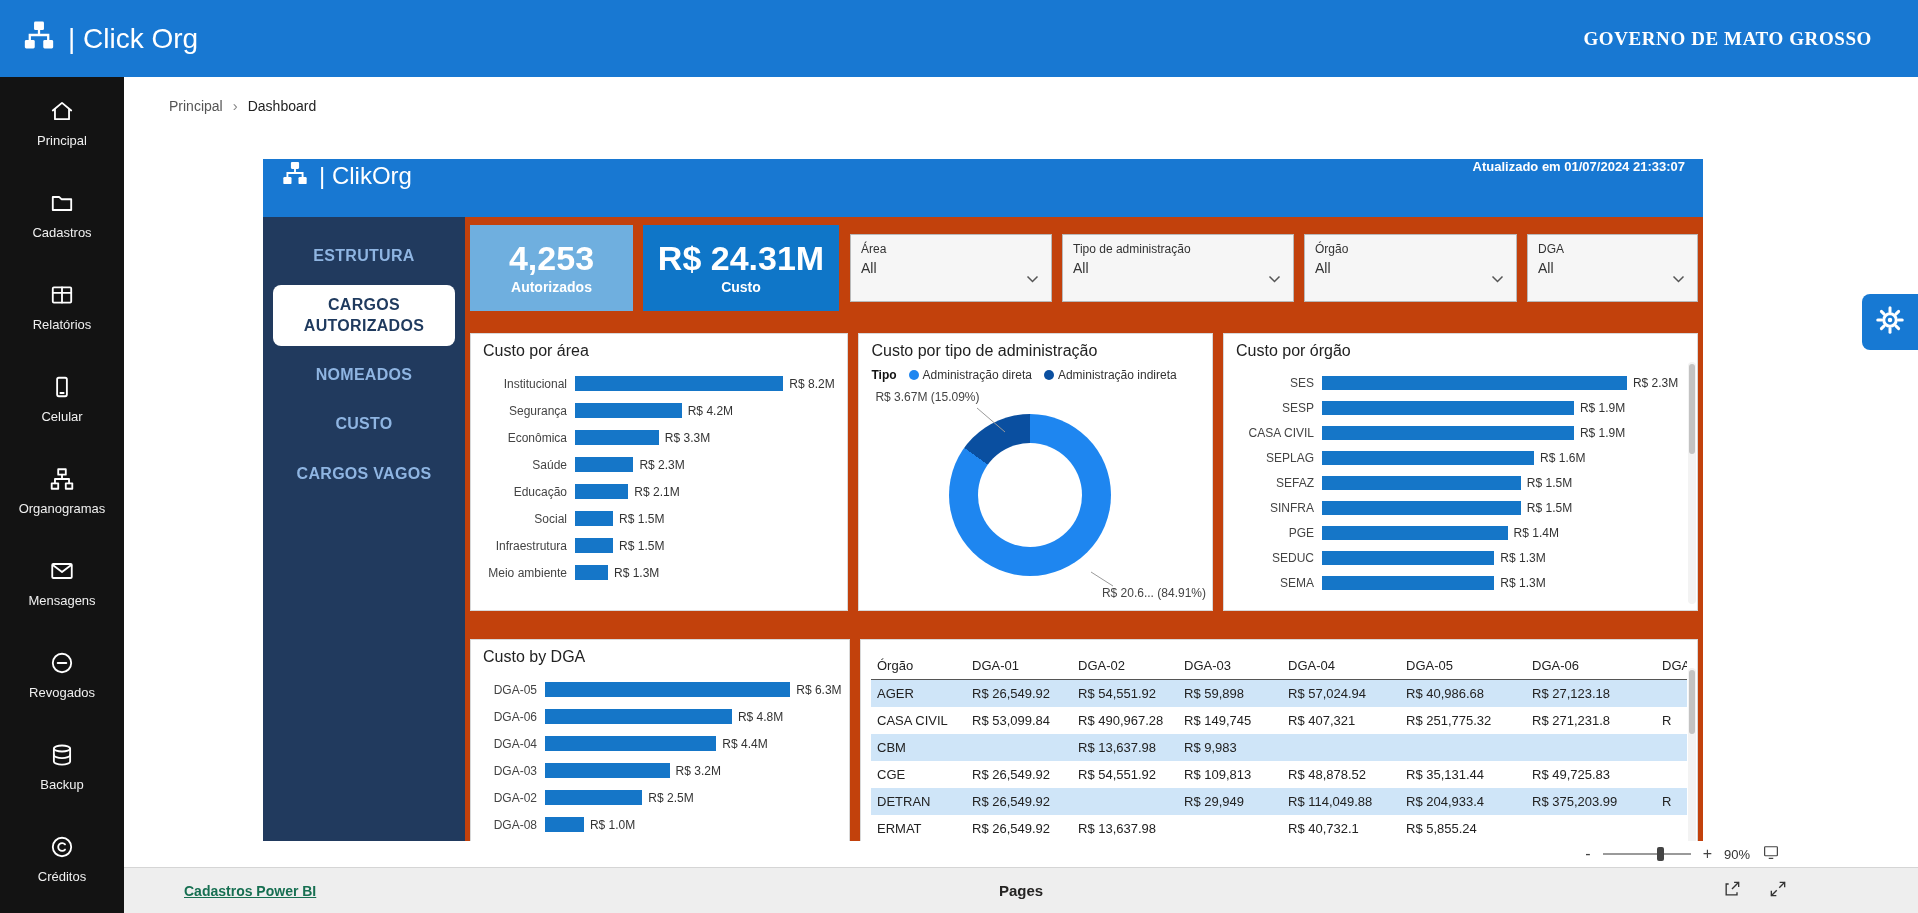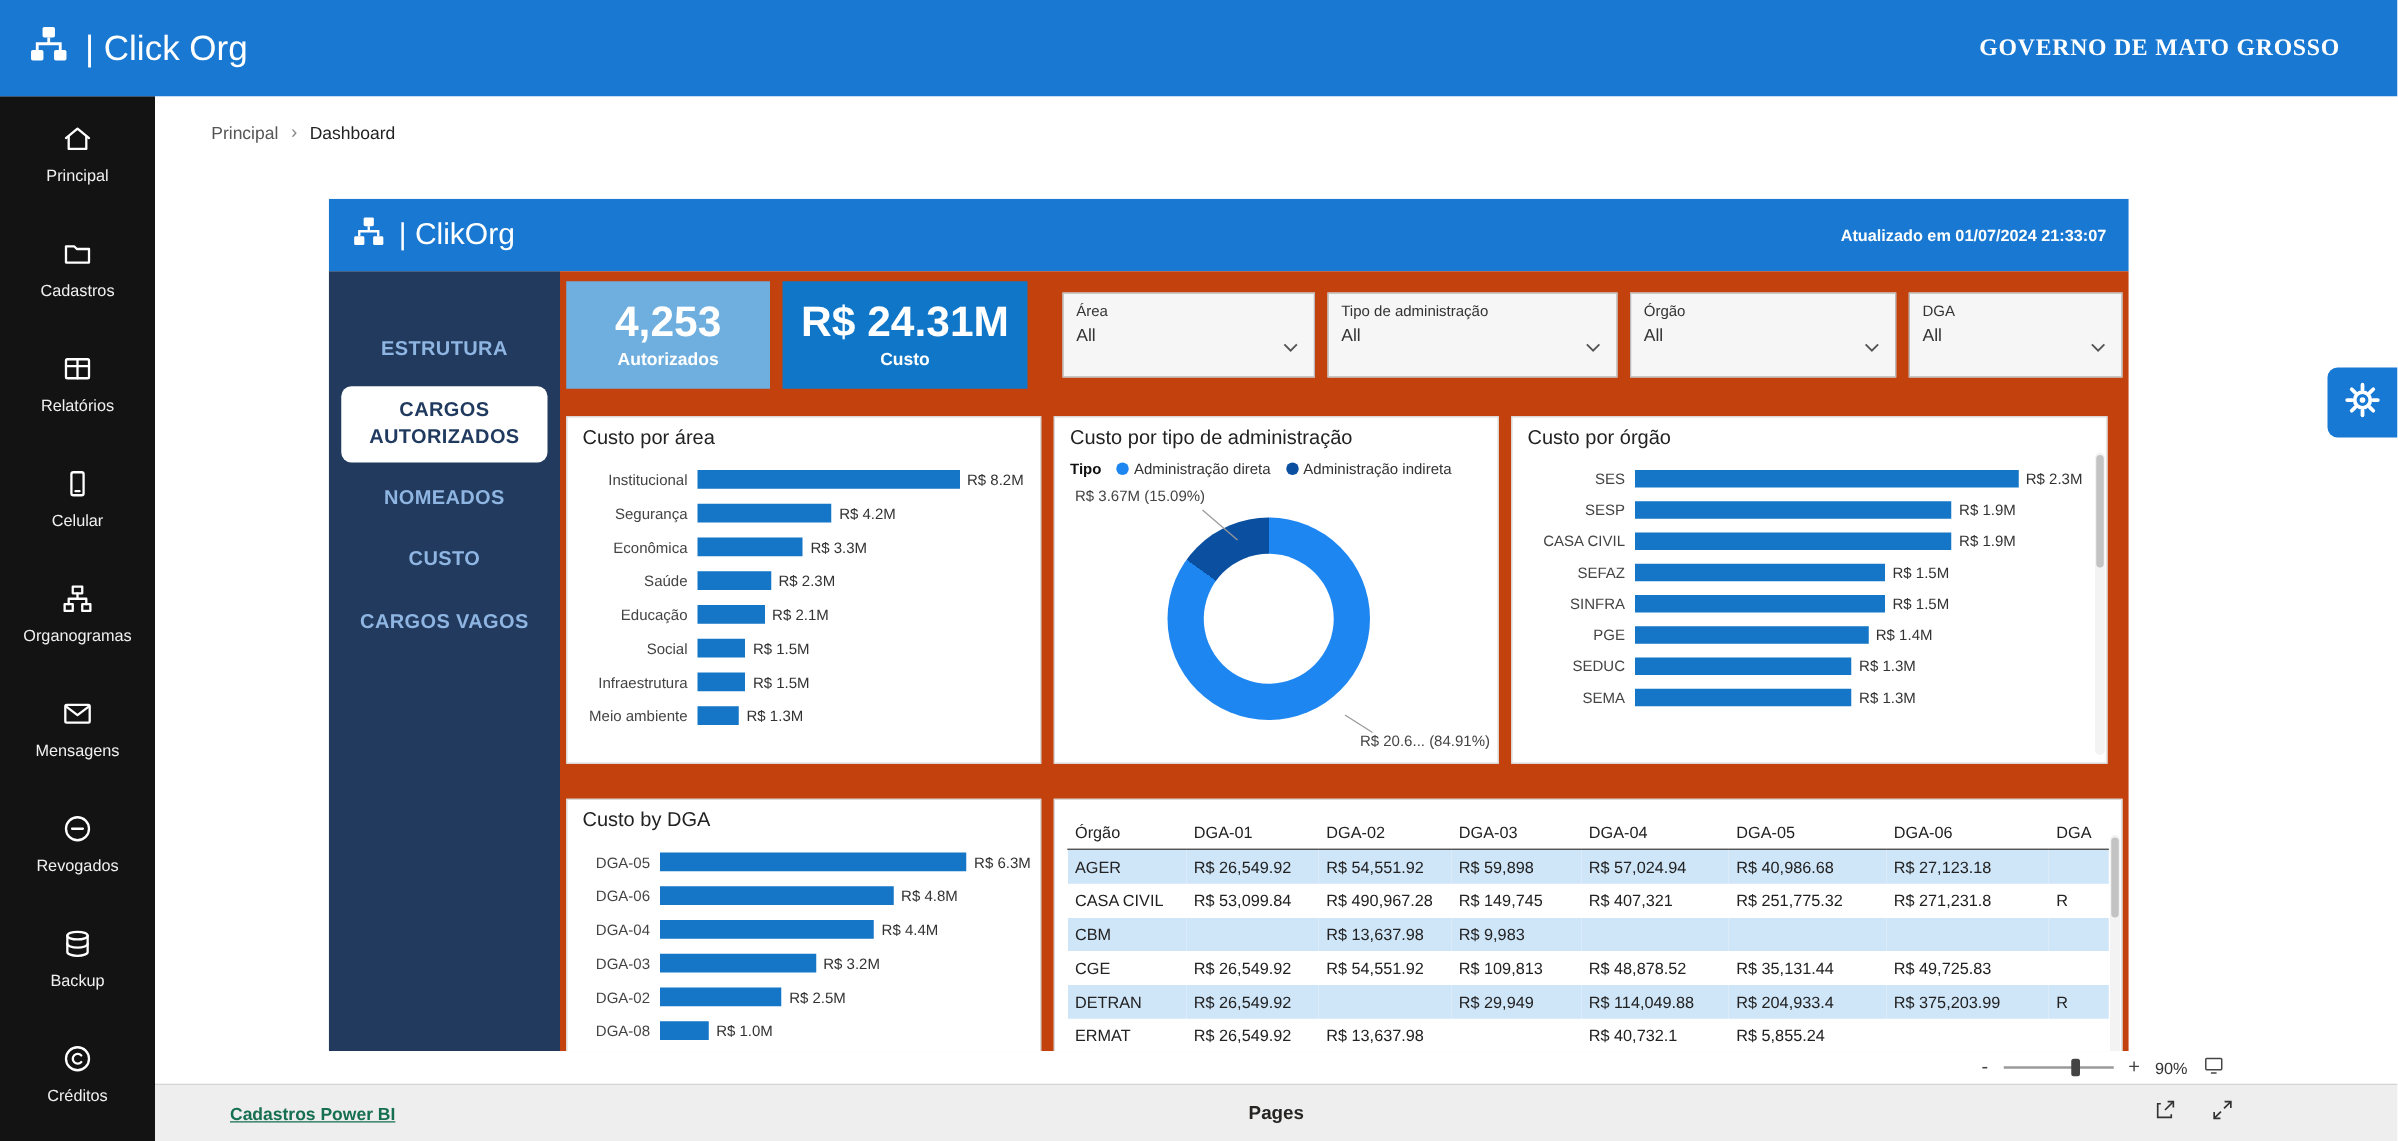--- a/index.html
+++ b/index.html
@@ -23,25 +23,25 @@
 
   
   .main{position:absolute;left:124px;top:77px;width:1794px;height:836px;background:#fff}
   .breadcrumb{position:absolute;left:45px;top:20px;font-size:14px;color:#555;
     display:flex;gap:10px;align-items:center}
   .bc-sep{color:#888;font-size:15px}
   .bc-current{color:#222}
 
   
   .report{position:absolute;left:139px;top:82px;width:1440px;height:682px;overflow:hidden;background:#fff}
-  .r-header{height:58px;background:#1878d2;display:flex;align-items:center;color:#fff;padding:0 18px}
+  .r-header{height:58px;background:#1878d2;display:flex;align-items:flex-start;color:#fff;padding:0 18px}
   .r-logo{display:flex;align-items:center;gap:10px;font-size:24px}
   .r-updated{margin-left:auto;font-size:13px;font-weight:bold}
   .r-body{display:flex;height:624px}
-  .r-nav{width:185px;background:#213a5e;padding-top:38px;flex-shrink:0}
+  .r-nav{width:202px;background:#213a5e;padding-top:14px;flex-shrink:0}
   .r-nav-item{color:#8fb5e2;font-size:16px;font-weight:600;text-align:center;
     padding:14px 8px;letter-spacing:.3px;cursor:pointer;line-height:1.35}
   .r-nav-item.active{background:#fff;color:#1f3a5e;border-radius:8px;margin:4px 10px;
     padding:9px 6px;font-weight:bold}
   .r-content{flex:1;padding:8px 5px;position:relative;background:#c2410c;overflow:hidden}
 
   .row1{display:flex;gap:10px;height:86px;align-items:stretch}
   .kpi{color:#fff;display:flex;flex-direction:column;align-items:center;justify-content:center;cursor:pointer}
   .kpi-value{font-size:34px;font-weight:bold;line-height:1.05}
   .kpi-label{font-size:14px;font-weight:bold;margin-top:3px}
@@ -391,20 +391,27 @@
                     <div class="bar-track">
                       <div class="bar" style="height: 14px; width: 69.3913%; background: rgb(21, 118, 200);"></div>
                       <div class="bar-value">R$ 1.9M</div>
                     </div>
                   </div>
                   <div class="bar-row" style="height: 25px;">
                     <div class="bar-label" style="width: 86px;">CASA CIVIL</div>
                     <div class="bar-track">
                       <div class="bar" style="height: 14px; width: 69.3913%; background: rgb(21, 118, 200);"></div>
                       <div class="bar-value">R$ 1.9M</div>
+                    </div>
+                  </div>
+                  <div class="bar-row" style="height: 25px;">
+                    <div class="bar-label" style="width: 86px;">SEPLAG</div>
+                    <div class="bar-track">
+                      <div class="bar" style="height: 14px; width: 58.4348%; background: rgb(21, 118, 200);"></div>
+                      <div class="bar-value">R$ 1.6M</div>
                     </div>
                   </div>
                   <div class="bar-row" style="height: 25px;">
                     <div class="bar-label" style="width: 86px;">SEFAZ</div>
                     <div class="bar-track">
                       <div class="bar" style="height: 14px; width: 54.7826%; background: rgb(21, 118, 200);"></div>
                       <div class="bar-value">R$ 1.5M</div>
                     </div>
                   </div>
                   <div class="bar-row" style="height: 25px;">

